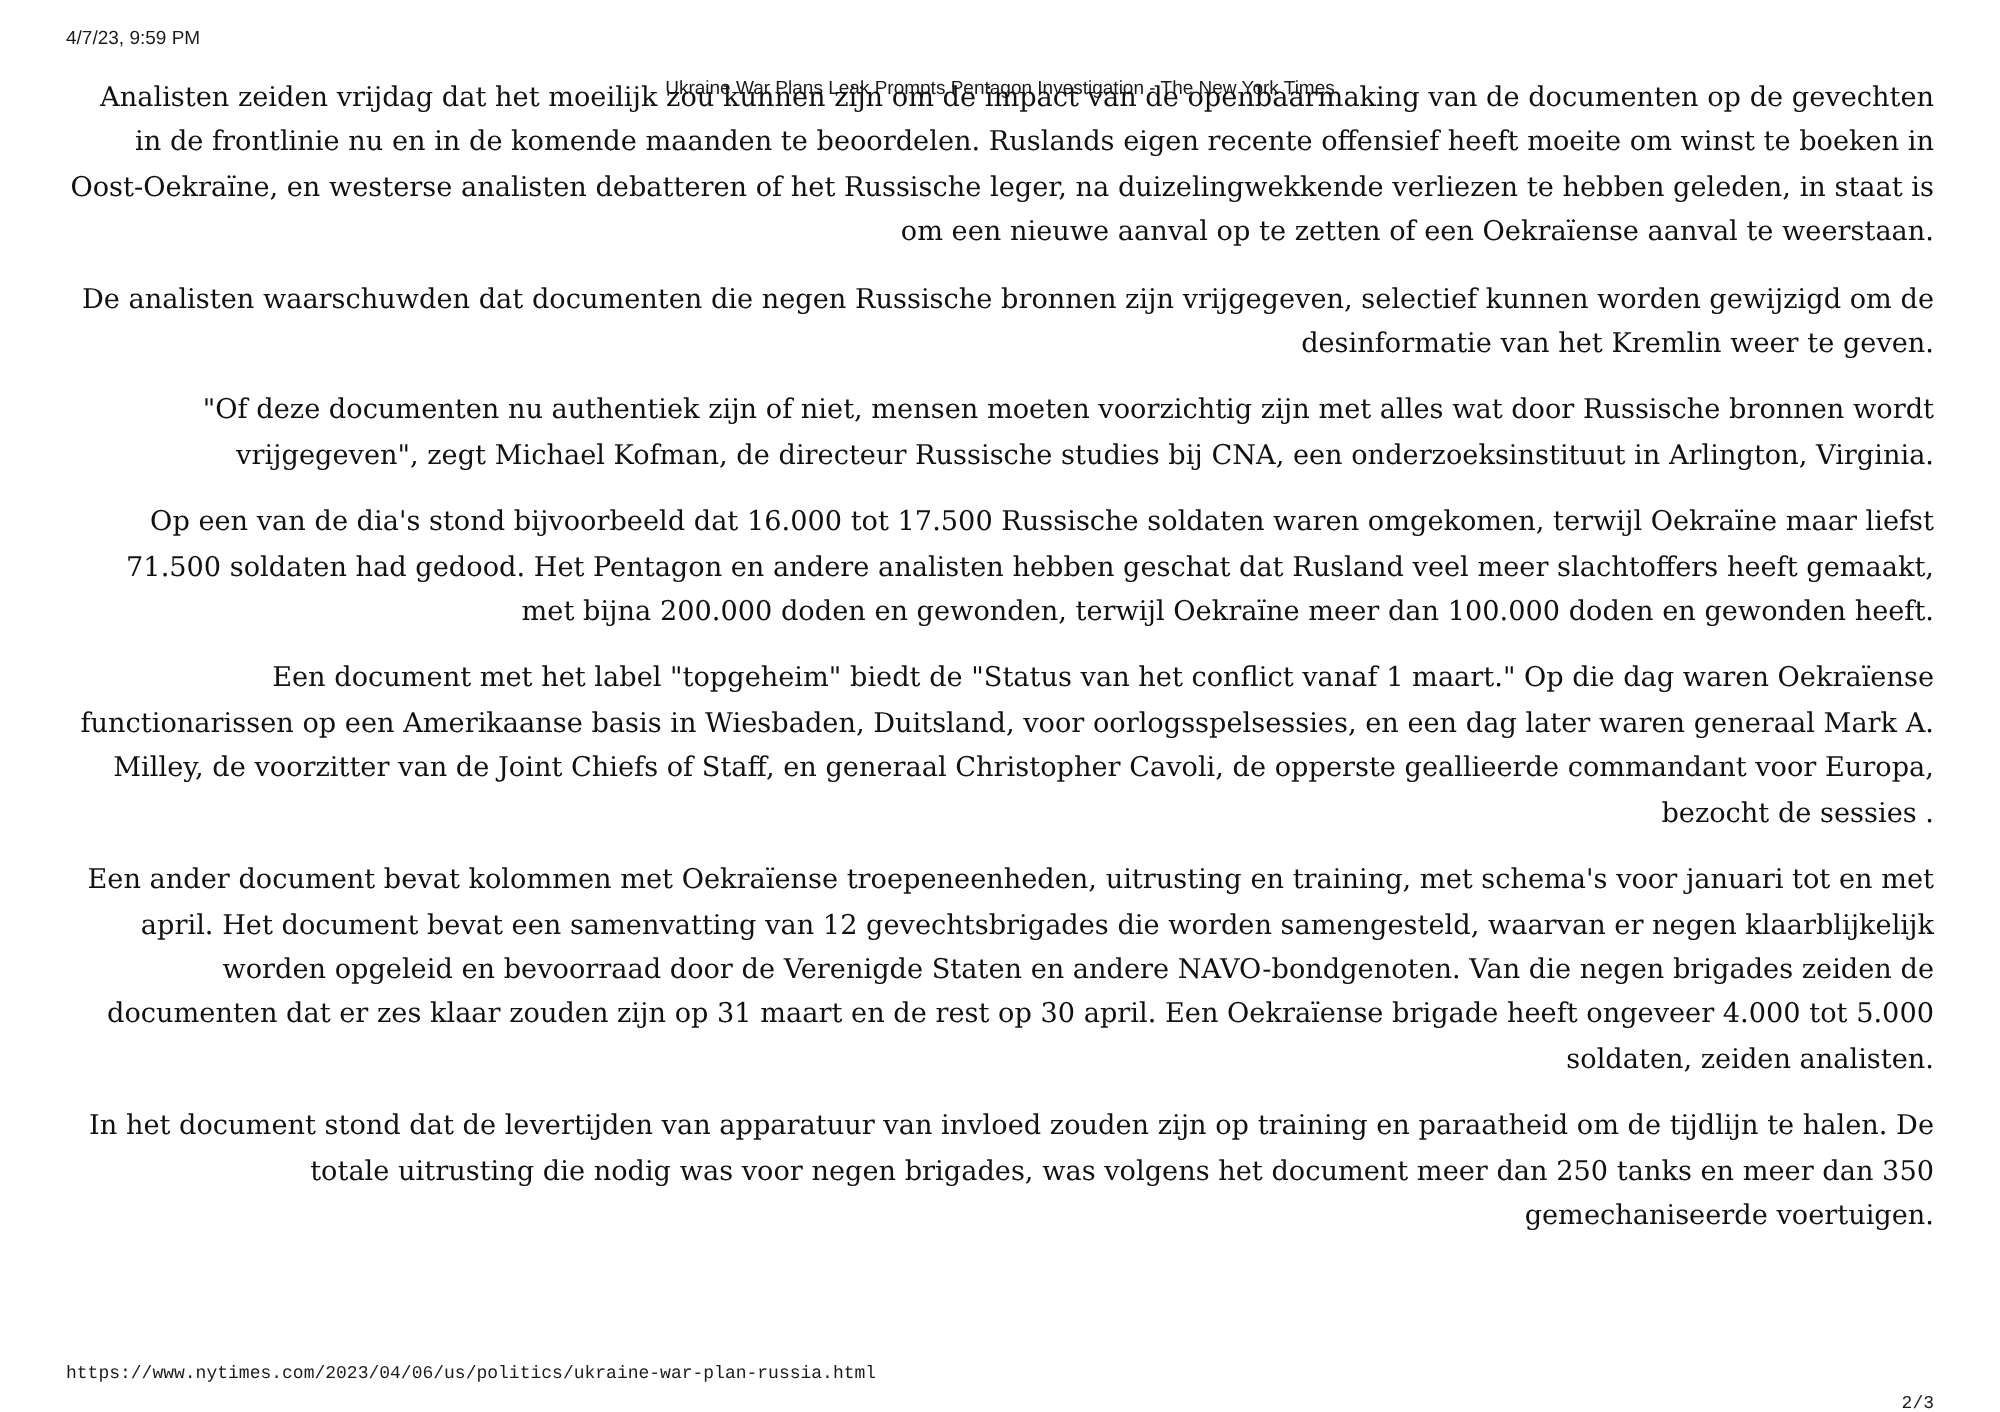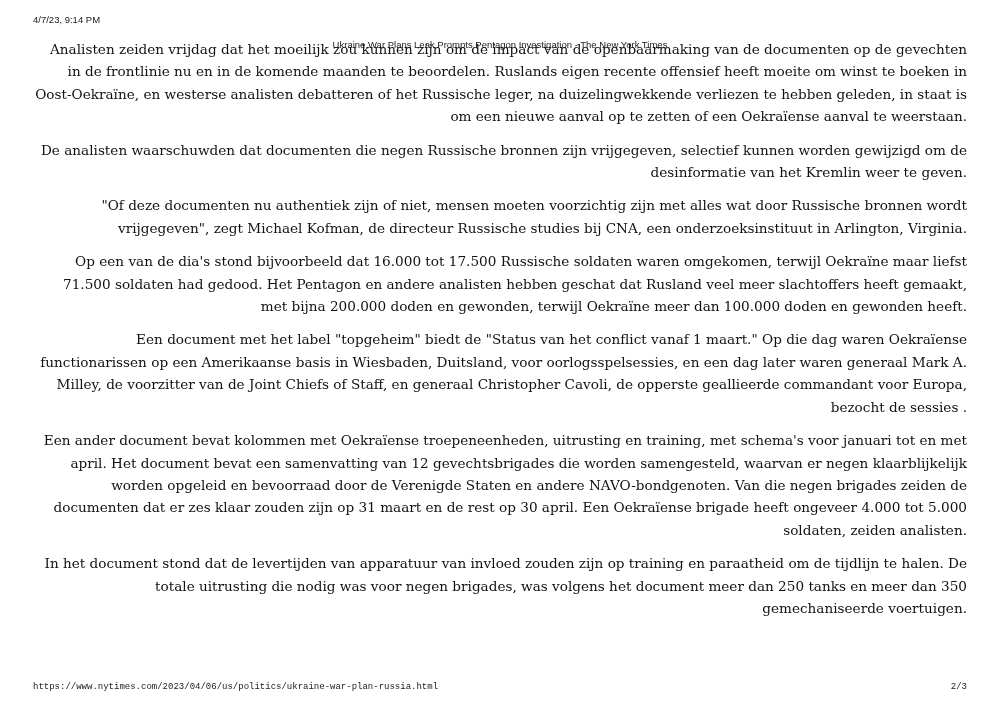--- a/index.html
+++ b/index.html
@@ -66,31 +66,31 @@
   }
   .print-footer .url {
     position: absolute;
     left: 0;
     top: 0;
     white-space: nowrap;
   }
   .print-footer .page-number {
     position: absolute;
     right: 0;
-    top: 0;
+    top: 15px;
     white-space: nowrap;
   }
 </style>
 </head>
 <body>
 
 <div class="page">
 
   <div class="print-header">
-    <span class="datetime">4/7/23, 9:14 PM</span>
+    <span class="datetime">4/7/23, 9:59 PM</span>
     <span class="doc-title">Ukraine War Plans Leak Prompts Pentagon Investigation - The New York Times</span>
   </div>
 
   <div class="article-body">
     <p>Analisten zeiden vrijdag dat het moeilijk zou kunnen zijn om de impact van de openbaarmaking van de documenten op de gevechten in de frontlinie nu en in de komende maanden te beoordelen. Ruslands eigen recente offensief heeft moeite om winst te boeken in Oost-Oekraïne, en westerse analisten debatteren of het Russische leger, na duizelingwekkende verliezen te hebben geleden, in staat is om een nieuwe aanval op te zetten of een Oekraïense aanval te weerstaan.</p>
     <p>De analisten waarschuwden dat documenten die negen Russische bronnen zijn vrijgegeven, selectief kunnen worden gewijzigd om de desinformatie van het Kremlin weer te geven.</p>
     <p>"Of deze documenten nu authentiek zijn of niet, mensen moeten voorzichtig zijn met alles wat door Russische bronnen wordt vrijgegeven", zegt Michael Kofman, de directeur Russische studies bij CNA, een onderzoeksinstituut in Arlington, Virginia.</p>
     <p>Op een van de dia's stond bijvoorbeeld dat 16.000 tot 17.500 Russische soldaten waren omgekomen, terwijl Oekraïne maar liefst 71.500 soldaten had gedood. Het Pentagon en andere analisten hebben geschat dat Rusland veel meer slachtoffers heeft gemaakt, met bijna 200.000 doden en gewonden, terwijl Oekraïne meer dan 100.000 doden en gewonden heeft.</p>
     <p>Een document met het label "topgeheim" biedt de "Status van het conflict vanaf 1 maart." Op die dag waren Oekraïense functionarissen op een Amerikaanse basis in Wiesbaden, Duitsland, voor oorlogsspelsessies, en een dag later waren generaal Mark A. Milley, de voorzitter van de Joint Chiefs of Staff, en generaal Christopher Cavoli, de opperste geallieerde commandant voor Europa, bezocht de sessies .</p>
     <p>Een ander document bevat kolommen met Oekraïense troepeneenheden, uitrusting en training, met schema's voor januari tot en met april. Het document bevat een samenvatting van 12 gevechtsbrigades die worden samengesteld, waarvan er negen klaarblijkelijk worden opgeleid en bevoorraad door de Verenigde Staten en andere NAVO-bondgenoten. Van die negen brigades zeiden de documenten dat er zes klaar zouden zijn op 31 maart en de rest op 30 april. Een Oekraïense brigade heeft ongeveer 4.000 tot 5.000 soldaten, zeiden analisten.</p>

